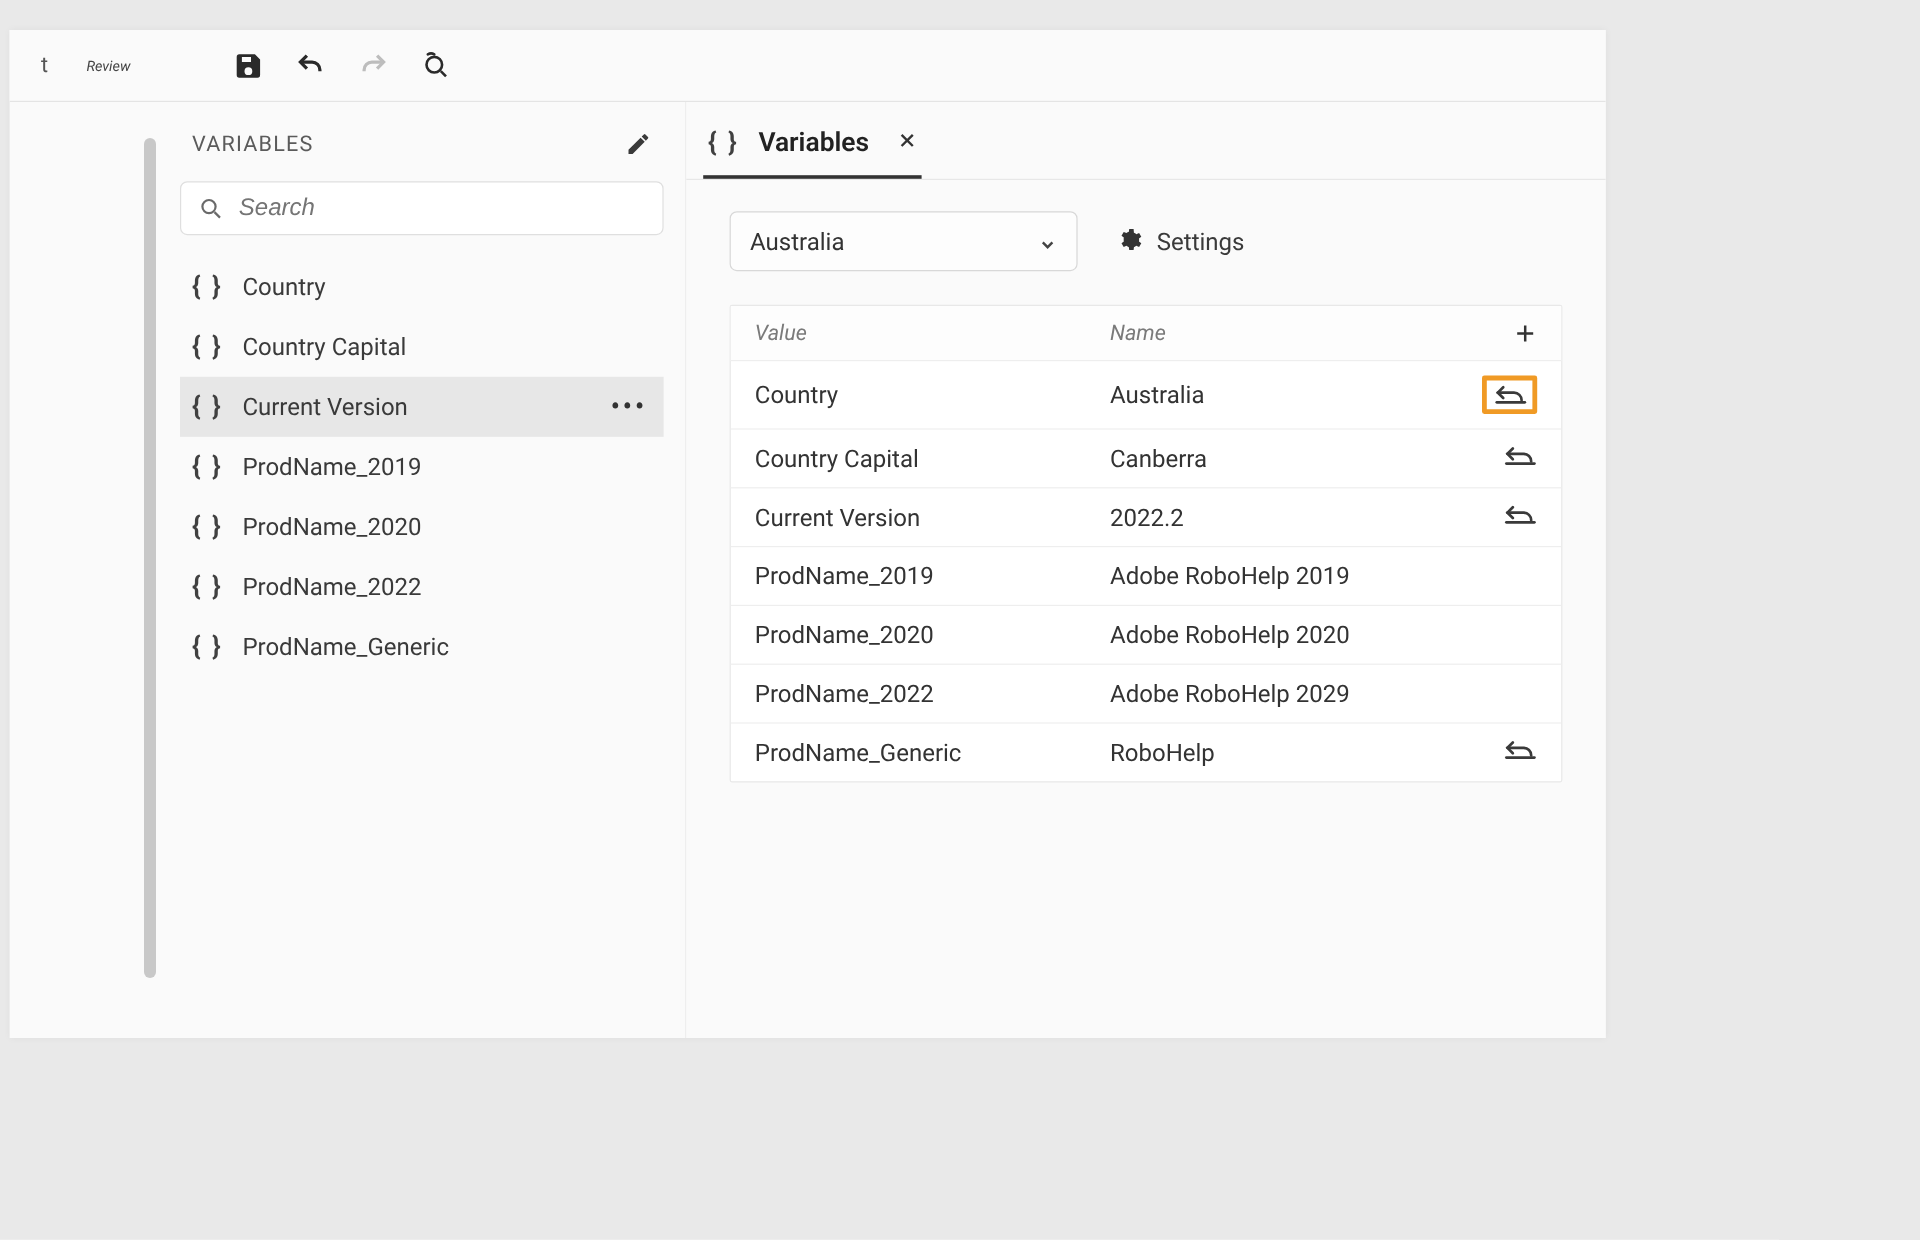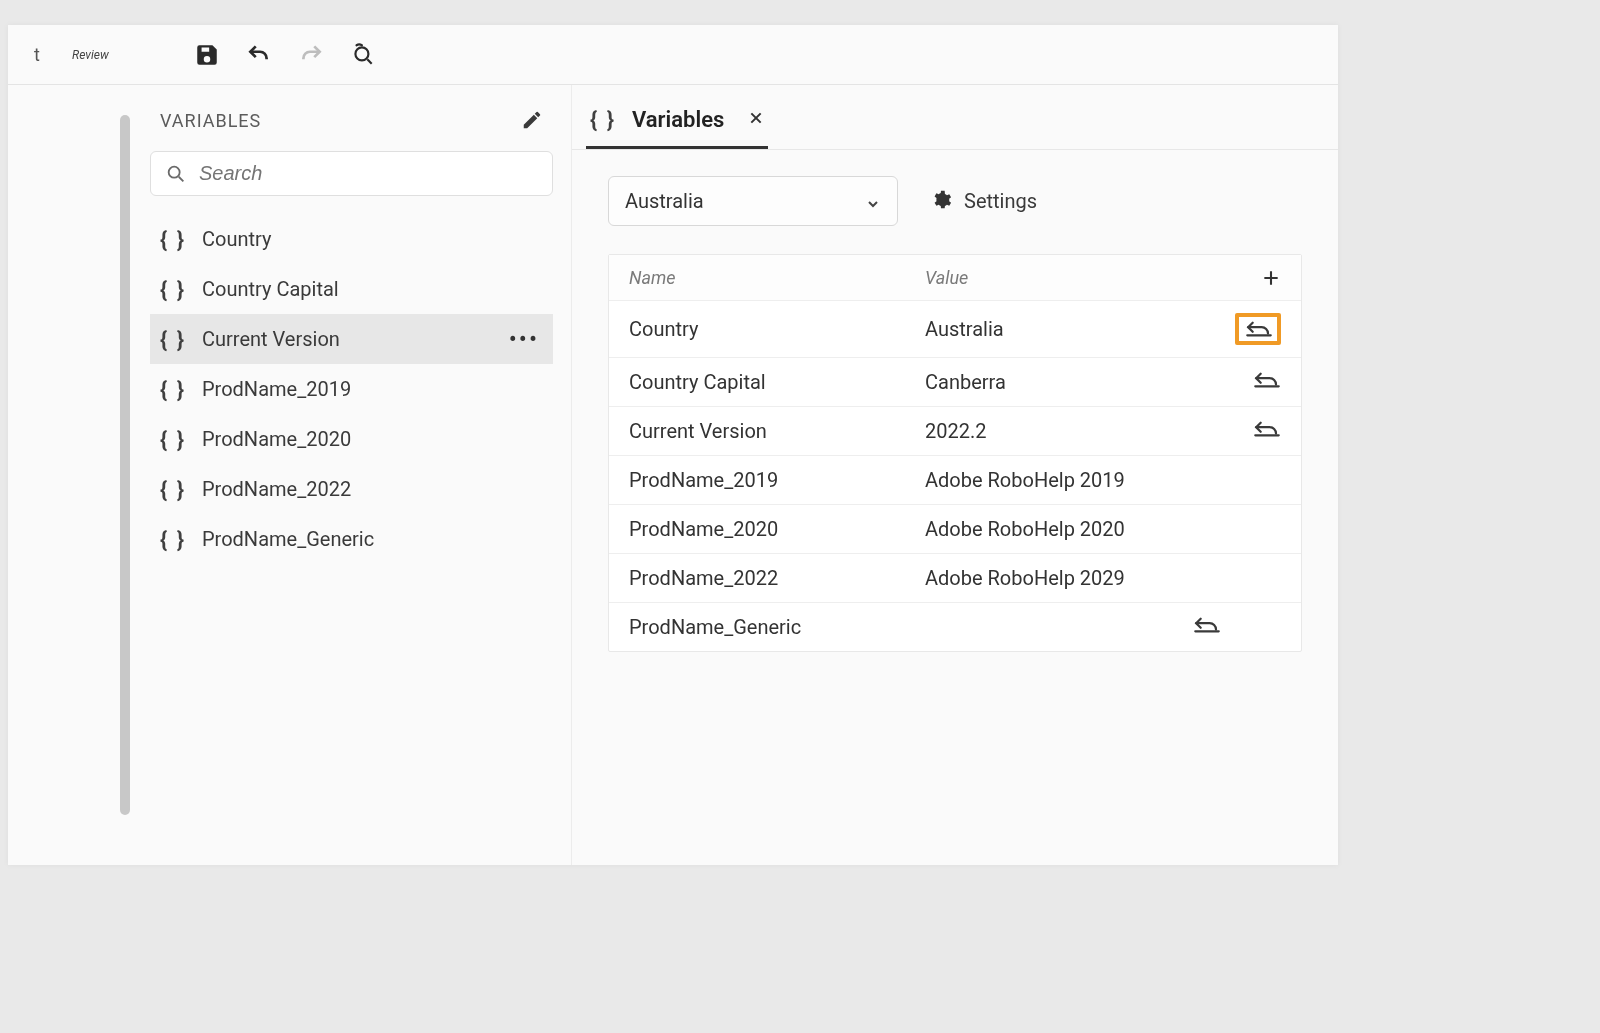--- a/index.html
+++ b/index.html
@@ -385,22 +385,22 @@
                 <svg viewBox="0 0 24 24" width="22" height="22" fill="currentColor">
                     <path d="M12 8a4 4 0 1 0 0 8 4 4 0 0 0 0-8zm9 4a7.9 7.9 0 0 0-.1-1.3l2.1-1.6-2-3.4-2.5 1a8 8 0 0 0-2.2-1.3L16 2h-4l-.3 2.4a8 8 0 0 0-2.2 1.3l-2.5-1-2 3.4 2.1 1.6A8 8 0 0 0 7 12c0 .4 0 .9.1 1.3L5 14.9l2 3.4 2.5-1c.7.5 1.4 1 2.2 1.3L12 21h4l.3-2.4c.8-.3 1.5-.8 2.2-1.3l2.5 1 2-3.4-2.1-1.6c.1-.4.1-.9.1-1.3z"></path>
                   </svg>
               </span>
               <span>Settings</span>
             </div>
           </div>
 
           <div class="grid">
             <div class="grid-header">
+              <span>Value</span>
               <span>Name</span>
-              <span>Value</span>
               <span class="action-cell">
                 <span class="add-icon">
                   <svg viewBox="0 0 24 24" width="20" height="20" stroke="currentColor" stroke-width="2.5" fill="none">
                       <path d="M12 4v16M4 12h16"></path>
                     </svg>
                 </span>
               </span>
             </div>
             <div id="grid-rows">
                 <div class="grid-row">
@@ -448,20 +448,21 @@
                   <span>Adobe RoboHelp 2020</span>
                   <span class="action-cell"></span>
                 </div>
                 <div class="grid-row">
                   <span>ProdName_2022</span>
                   <span>Adobe RoboHelp 2029</span>
                   <span class="action-cell"></span>
                 </div>
                 <div class="grid-row">
                   <span>ProdName_Generic</span>
+                  <span>RoboHelp</span>
                   <span class="action-cell">
                     <span><span class="reset-icon"><svg viewBox="0 0 30 20" width="28" height="18" fill="none" stroke="currentColor" stroke-width="2.5" stroke-linecap="round">
                           <path d="M8 13 L3 8 L8 3"></path>
                           <path d="M3 8 H18 a7 7 0 0 1 7 7"></path>
                           <path d="M2 17 H28"></path>
                         </svg></span></span>
                   </span>
                 </div>
               </div>
           </div>

